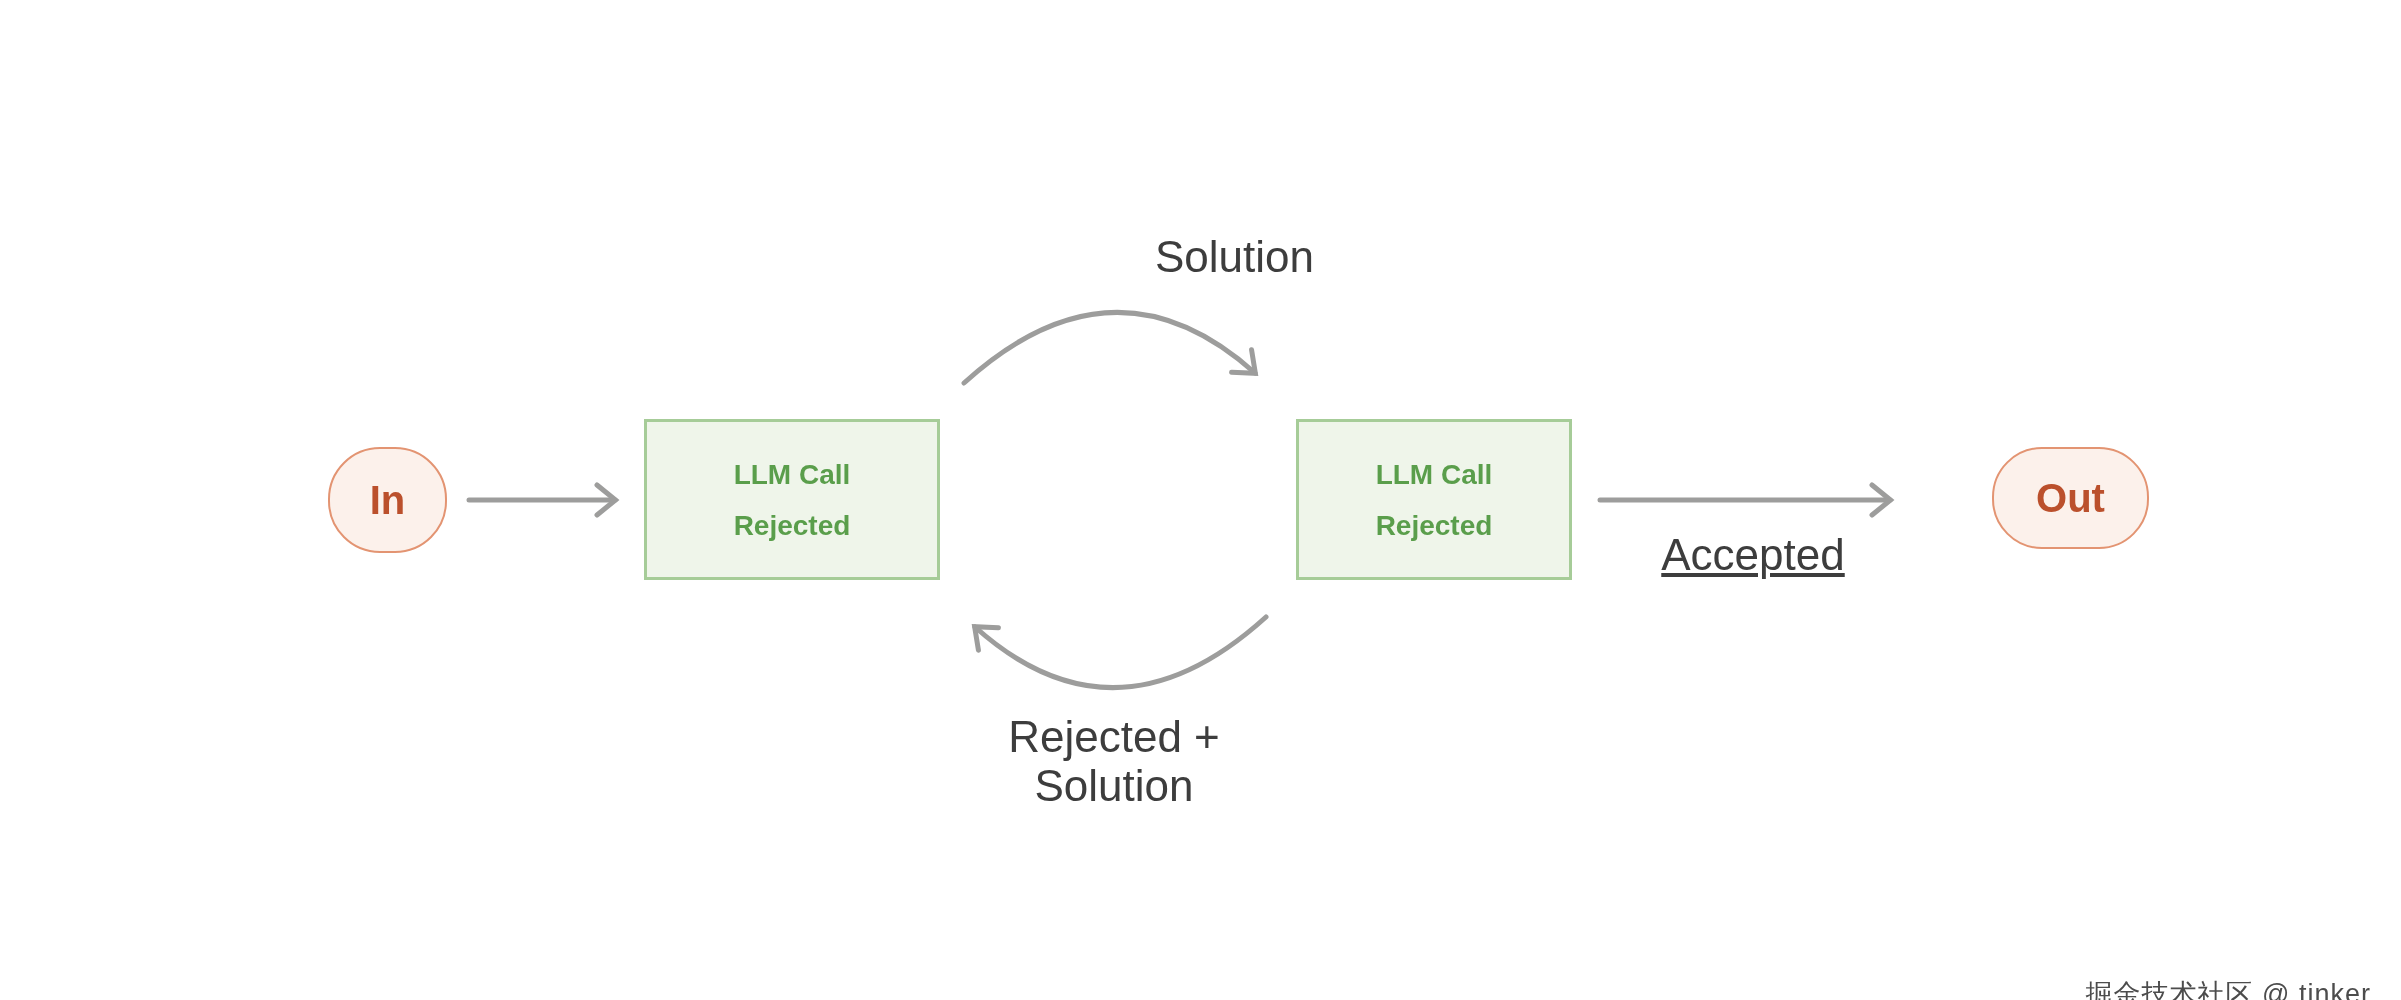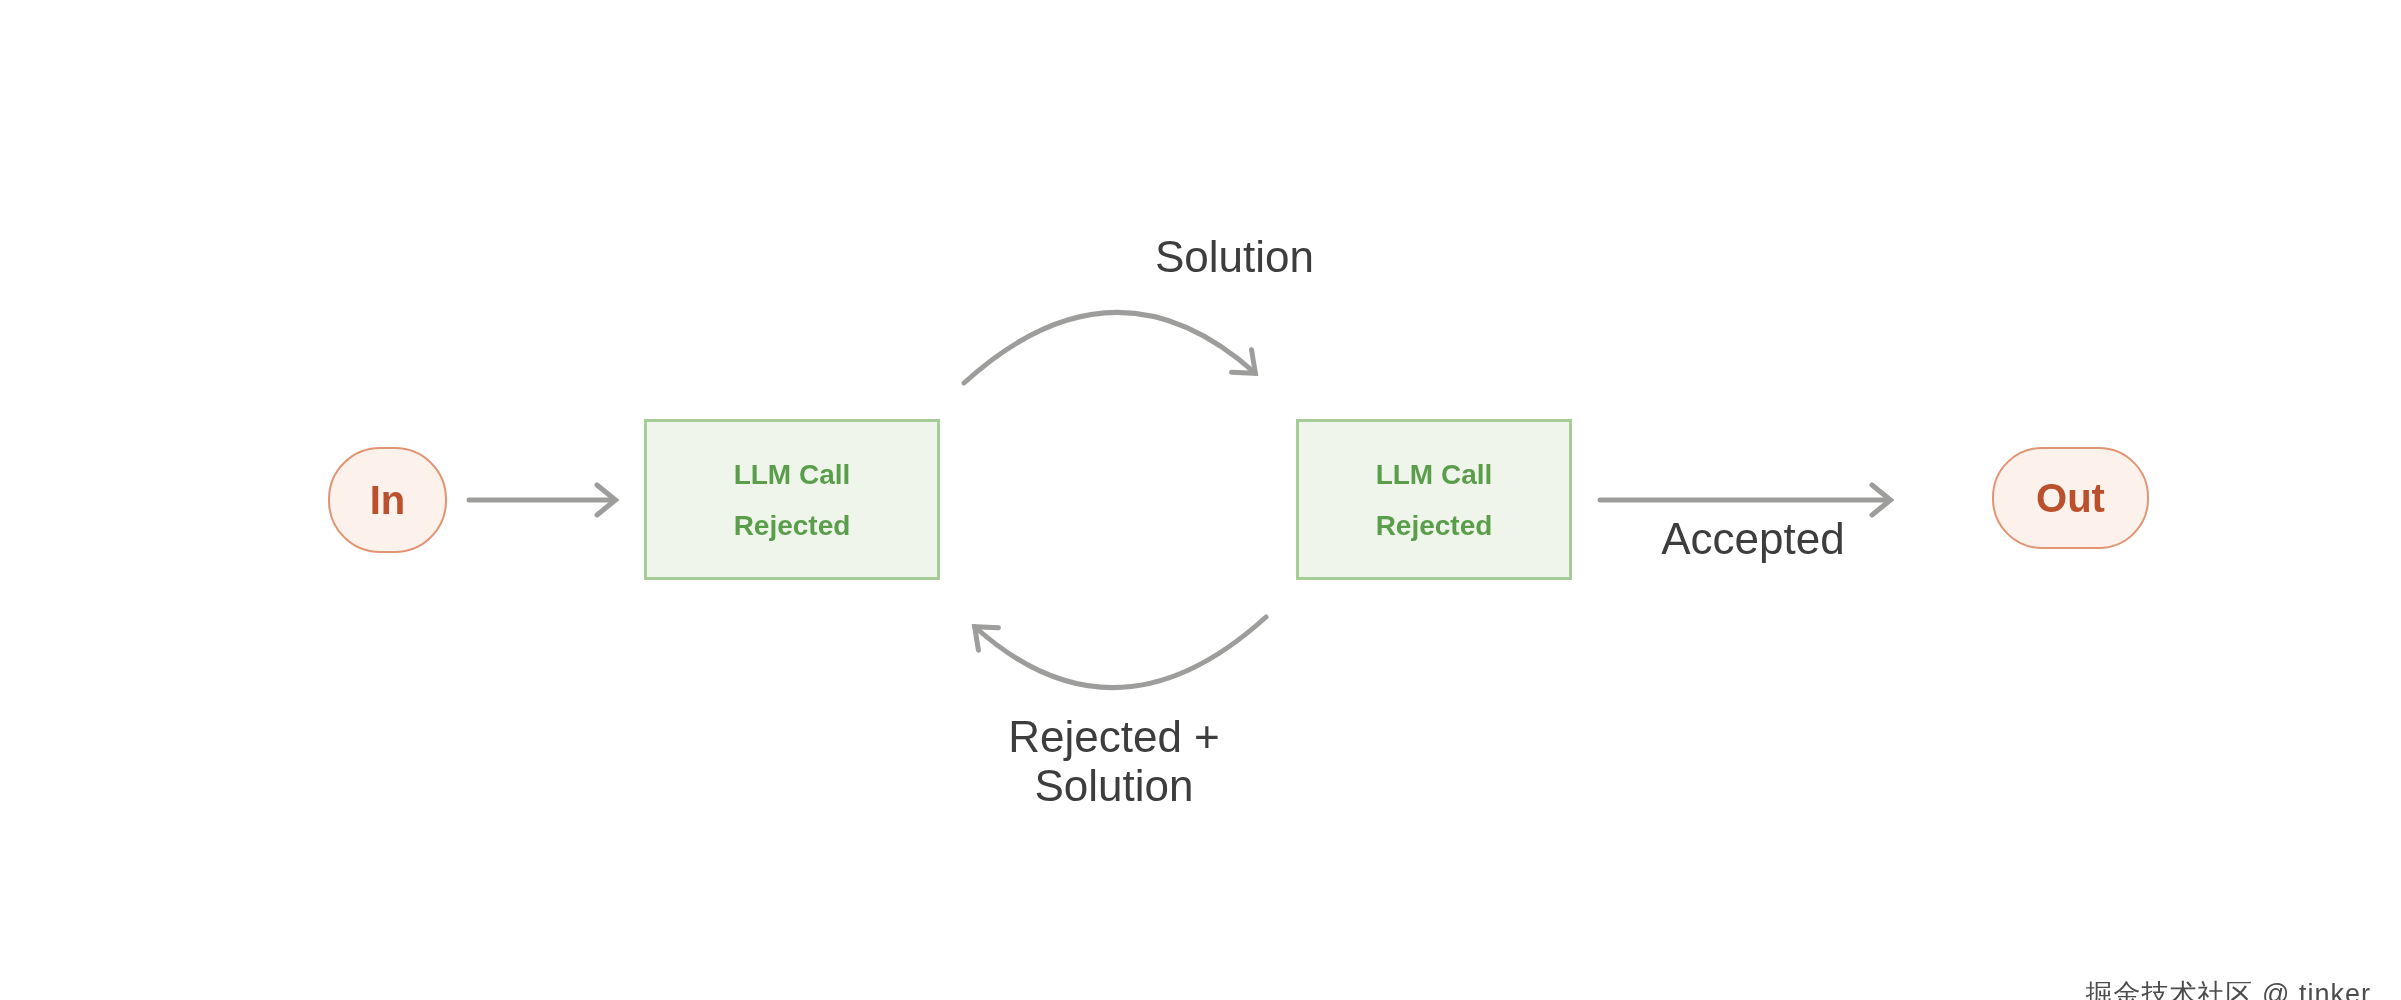--- a/index.html
+++ b/index.html
@@ -55,21 +55,21 @@
   .edge-label {
     position: absolute;
     text-align: center;
     color: var(--label-text, #3d3d3d);
     font-size: 44px;
     line-height: 49px;
     font-weight: normal;
   }
   .label-solution { left: 914px;  top: 232px; width: 400px; text-align: right; }
   .label-rejected { left: 914px;  top: 712px; width: 400px; }
-  .label-accepted { left: 1603px; top: 514px; width: 300px; }
+  .label-accepted { left: 1603px; top: 530px; width: 300px; text-decoration: underline; }
 
   .watermark {
     position: absolute;
     right: 30px;
     top: 940px;
     font-size: 27px;
     color: var(--watermark-text, #4c4c4c);
     text-shadow: 2px 2px 0 #ffffff, 1px 1px 0 #ffffff;
     letter-spacing: 1px;
     white-space: nowrap;

